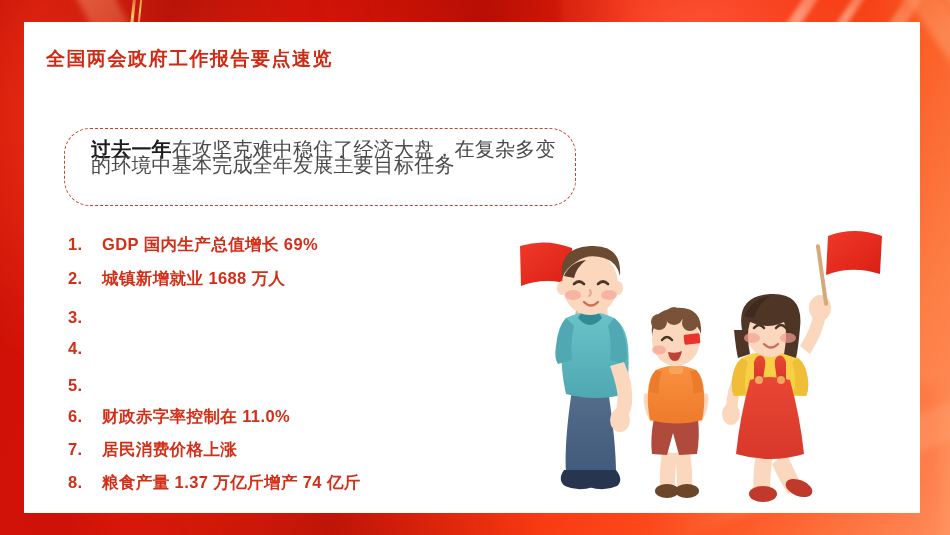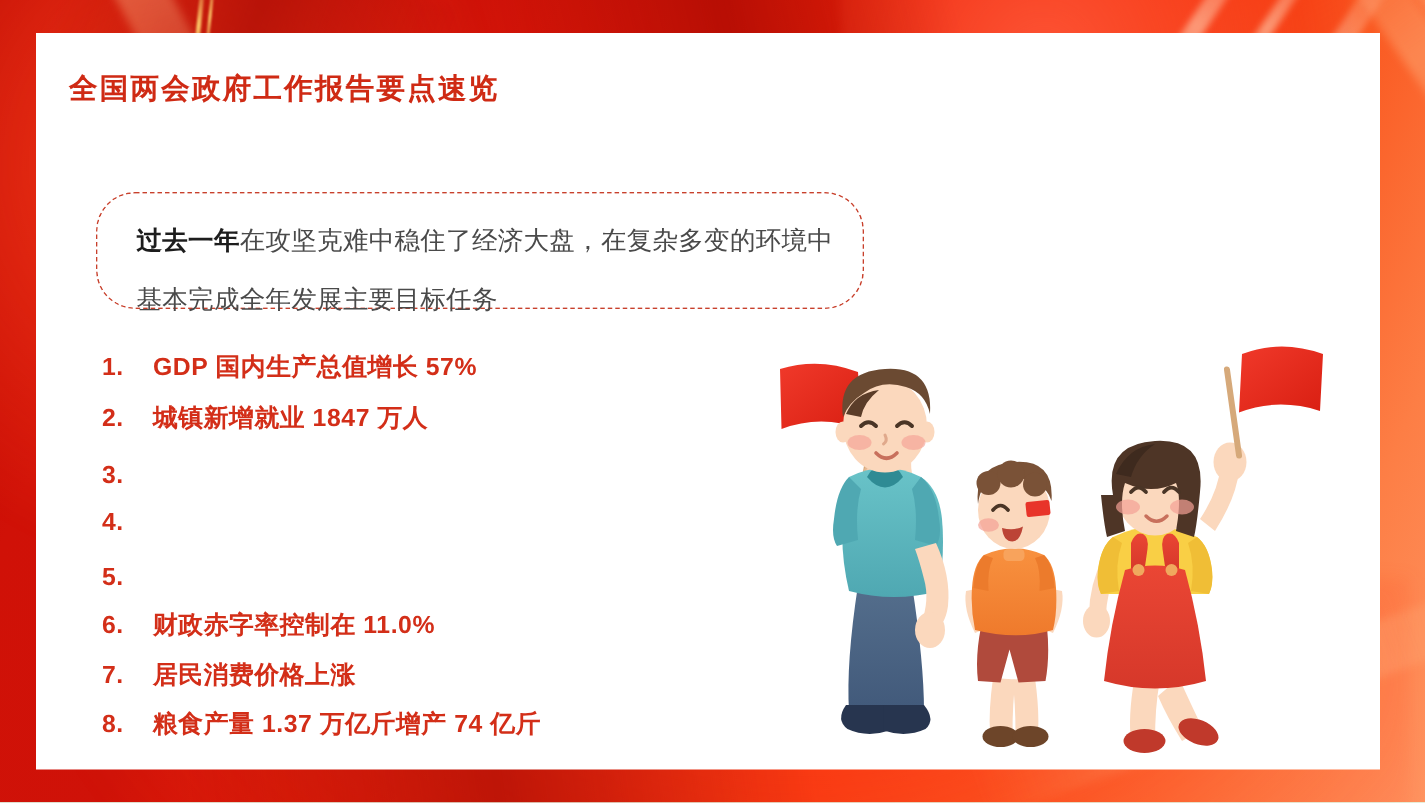--- a/index.html
+++ b/index.html
@@ -119,22 +119,22 @@
     height: 78px;
     border: 1.6px dashed #c8402c;
     border-radius: 26px;
     box-sizing: border-box;
   }
   .callout-text {
     position: absolute;
     left: 26px;
     top: 12px;
     width: 468px;
-    font-size: 17px;
-    line-height: 39px;
+    font-size: 20px;
+    line-height: 16px;
     color: #4a4a4a;
     letter-spacing: 0.2px;
   }
   .callout-text .lead {
     font-weight: bold;
     color: #1d1d1d;
   }
 
   
   .list {
@@ -203,25 +203,25 @@
 
   <div class="title">全国两会政府工作报告要点速览</div>
 
   <div class="callout">
     <div class="callout-text"><span class="lead">过去一年</span><span>在攻坚克难中稳住了经济大盘，在复杂多变的环境中基本完成全年发展主要目标任务</span></div>
   </div>
 
   <div class="list">
     <div class="li g0">
       <span class="num">1.</span>
-      <span class="txt">GDP 国内生产总值增长 57%</span>
+      <span class="txt">GDP 国内生产总值增长 69%</span>
     </div>
     <div class="li g1">
       <span class="num">2.</span>
-      <span class="txt">城镇新增就业 1847 万人</span>
+      <span class="txt">城镇新增就业 1688 万人</span>
     </div>
     <div class="li g0">
       <span class="num">3.</span>
     </div>
     <div class="li g1">
       <span class="num">4.</span>
     </div>
     <div class="li g2">
       <span class="num">5.</span>
     </div>

